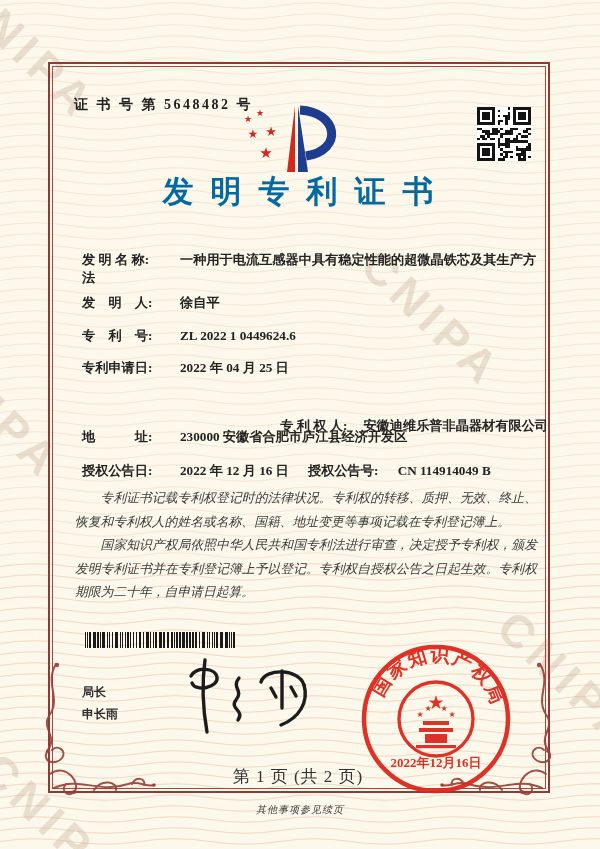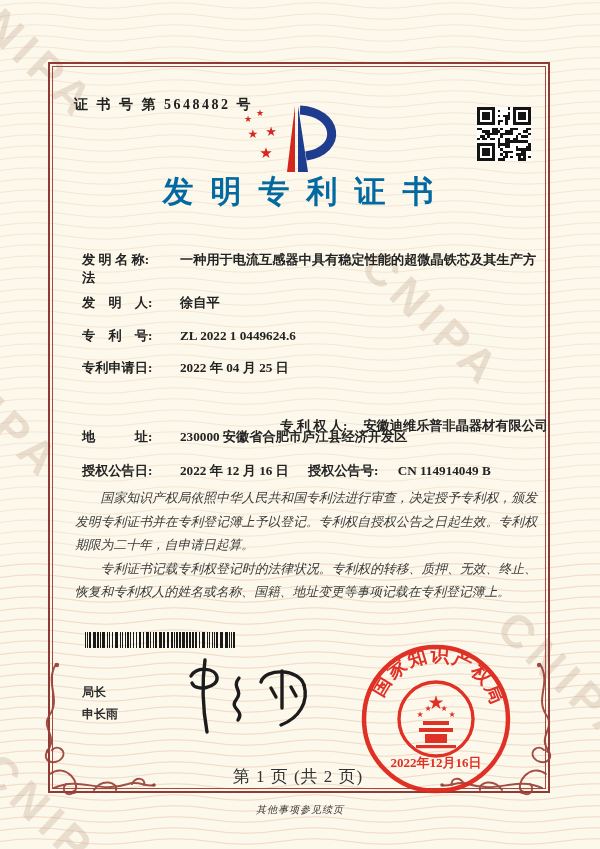--- a/index.html
+++ b/index.html
@@ -279,22 +279,22 @@
 </div>
 <div class="row r6">
   <span class="lab">授权公告日:</span><span class="val">2022 年 12 月 16 日</span>
   <span class="pair2">
     <span class="lab" style="min-width:0;">授权公告号:</span>
     <span class="val">CN 114914049 B</span>
   </span>
 </div>
 
 <div id="paras" class="abs">
+  <p>专利证书记载专利权登记时的法律状况。专利权的转移、质押、无效、终止、恢复和专利权人的姓名或名称、国籍、地址变更等事项记载在专利登记簿上。</p>
   <p>国家知识产权局依照中华人民共和国专利法进行审查，决定授予专利权，颁发发明专利证书并在专利登记簿上予以登记。专利权自授权公告之日起生效。专利权期限为二十年，自申请日起算。</p>
-  <p>专利证书记载专利权登记时的法律状况。专利权的转移、质押、无效、终止、恢复和专利权人的姓名或名称、国籍、地址变更等事项记载在专利登记簿上。</p>
 </div>
 
 <svg id="barcode" class="abs" width="155" height="16" xmlns="http://www.w3.org/2000/svg">
     <rect x="0" y="0" width="1" height="16" fill="#1a1a1a"></rect>
     <rect x="2" y="0" width="1" height="16" fill="#1a1a1a"></rect>
     <rect x="4" y="0" width="2" height="16" fill="#1a1a1a"></rect>
     <rect x="8" y="0" width="3" height="16" fill="#1a1a1a"></rect>
     <rect x="12" y="0" width="2" height="16" fill="#1a1a1a"></rect>
     <rect x="15" y="0" width="1" height="16" fill="#1a1a1a"></rect>
     <rect x="17" y="0" width="3" height="16" fill="#1a1a1a"></rect>

